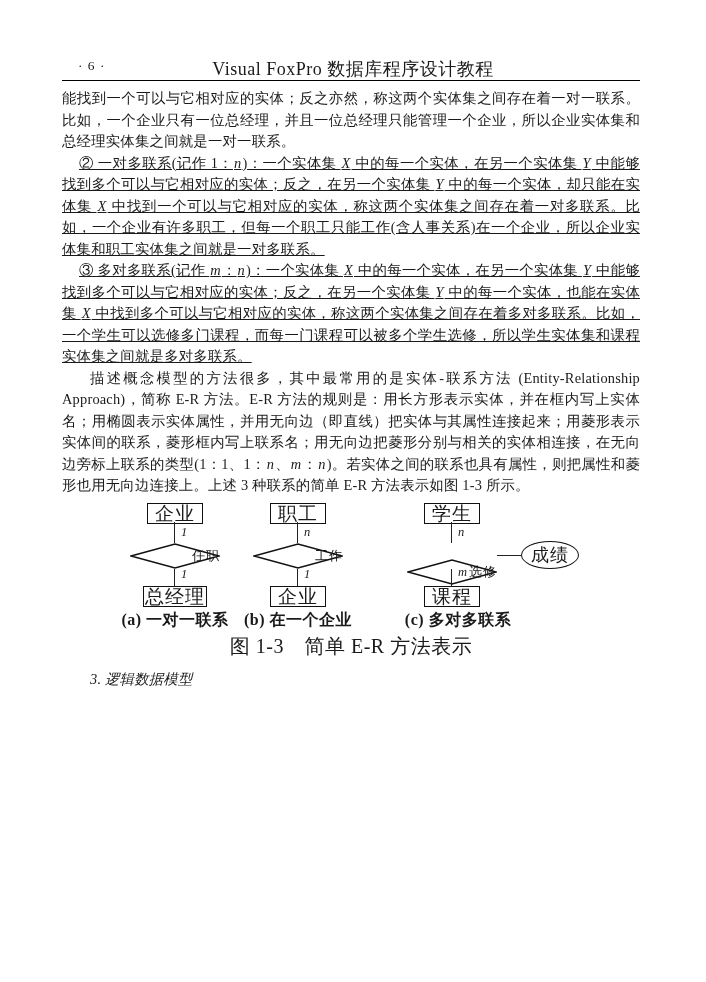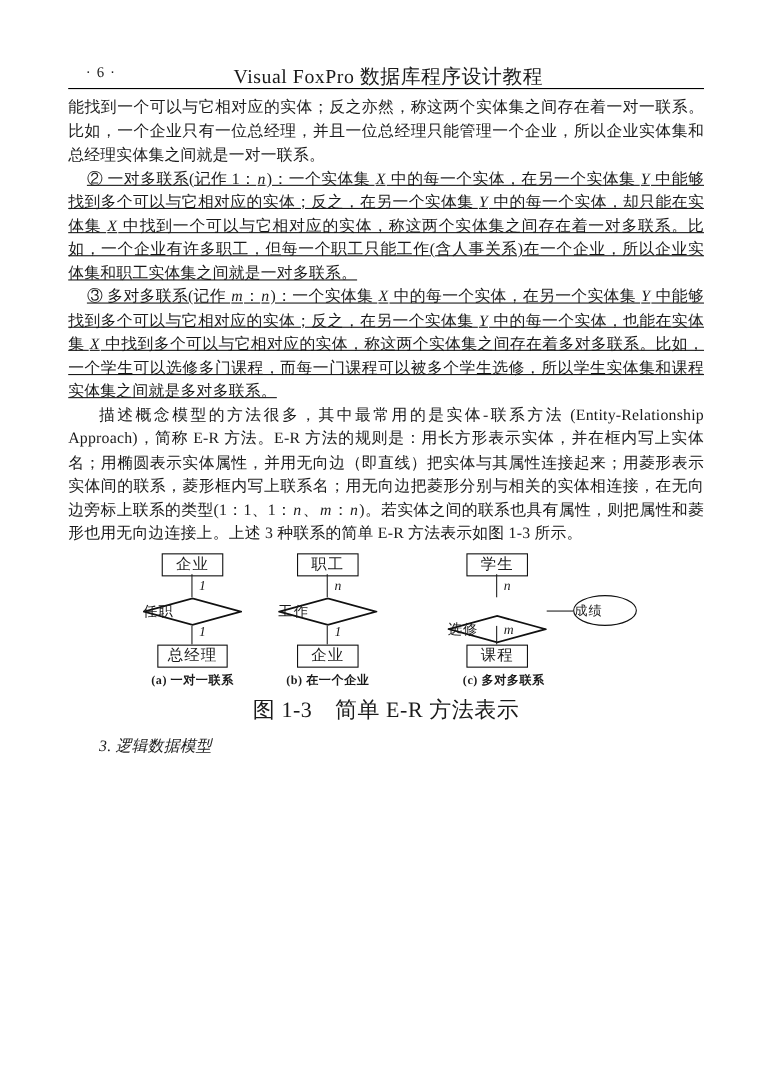--- a/index.html
+++ b/index.html
@@ -40,44 +40,44 @@
     text-indent:29px;
     margin-top:12px !important;
     margin-bottom:1px !important;
   }
   
   .figure{margin-top:4px;}
   .stage{position:relative;height:128px;}
   .entity{
     position:absolute;height:19px;
     border:1.4px solid #111;
-    text-align:center;font-size:14px;line-height:19px;
+    text-align:center;font-size:19px;line-height:19px;
     letter-spacing:1px;text-indent:0;background:#fff;
   }
   .vline{position:absolute;width:1.3px;background:#222;}
   .hline{position:absolute;height:1.3px;background:#222;}
   .card{
     position:absolute;font-size:12.5px;font-style:italic;
     font-family:"Liberation Serif","DejaVu Serif",serif;line-height:14px;
   }
   .diamond{position:absolute;width:90px;height:26px;}
   .diamond svg{position:absolute;left:0;top:0;display:block;}
   .diamond .dlabel{
     position:absolute;left:0;top:0;width:90px;height:26px;
-    text-align:left;font-size:13px;line-height:26px;letter-spacing:1px;
+    text-align:right;font-size:13px;line-height:26px;letter-spacing:1px;
   }
   .ellipse{
     position:absolute;width:58px;height:28px;
     border:1.6px solid #111;border-radius:50%;
-    font-size:12px;line-height:26px;
+    text-align:center;font-size:18px;line-height:26px;
     letter-spacing:1px;background:#fff;box-sizing:border-box;
   }
   .colcap{
     position:absolute;top:108px;transform:translateX(-50%);
-    font-size:11px;font-weight:bold;white-space:nowrap;letter-spacing:0.5px;
+    font-size:16px;font-weight:bold;white-space:nowrap;letter-spacing:0.5px;
   }
   .figcap{
     margin-top:7px;text-align:center;
     font-size:20px;letter-spacing:0.5px;
   }
 </style>
 </head>
 <body>
 
 <div class="page">

